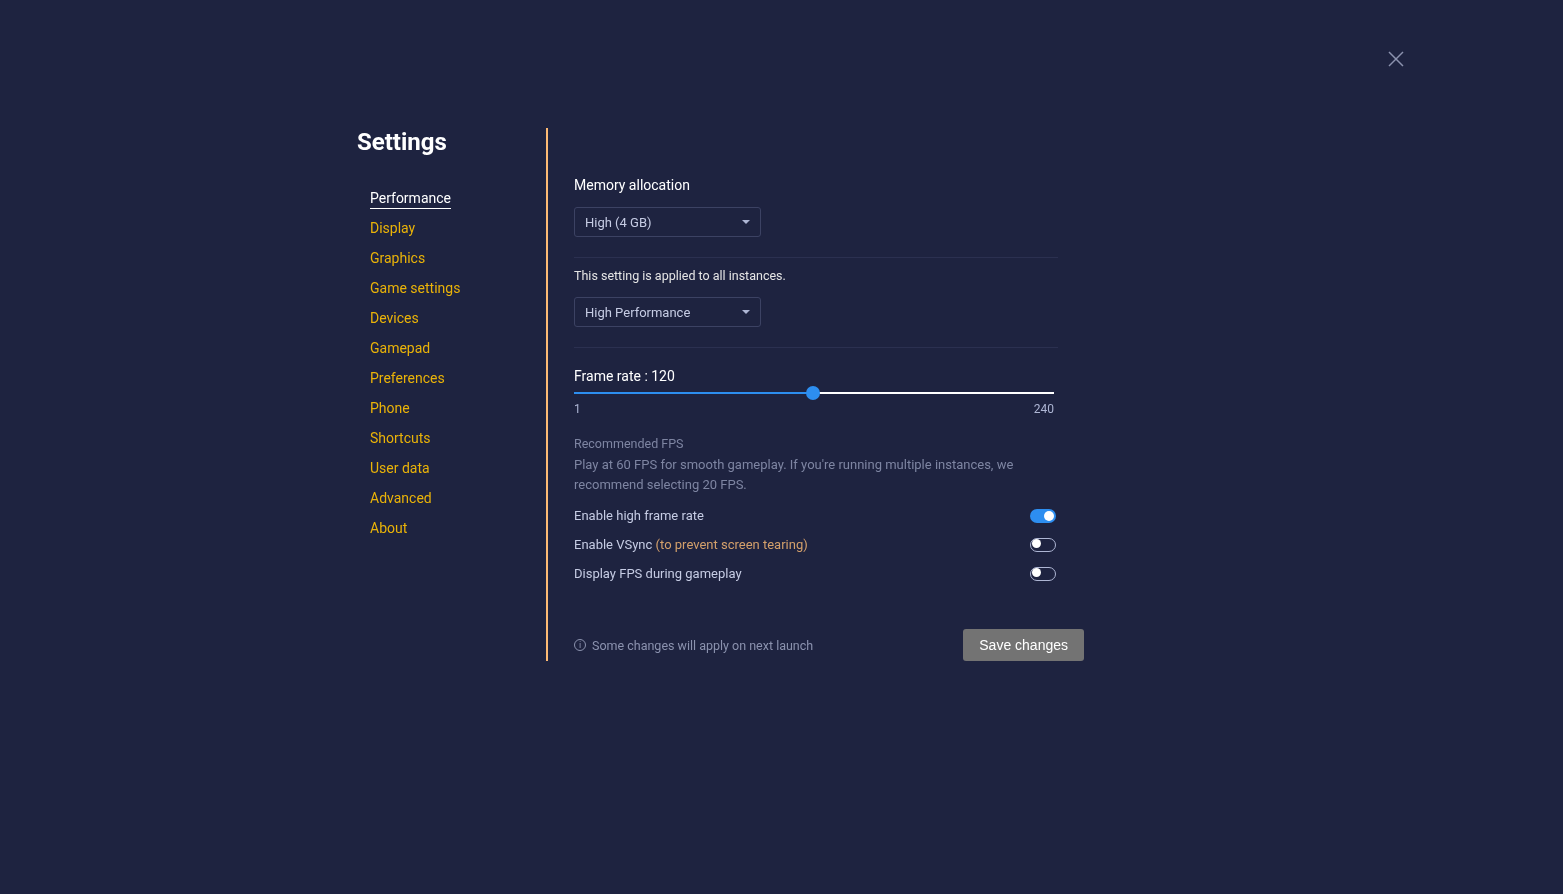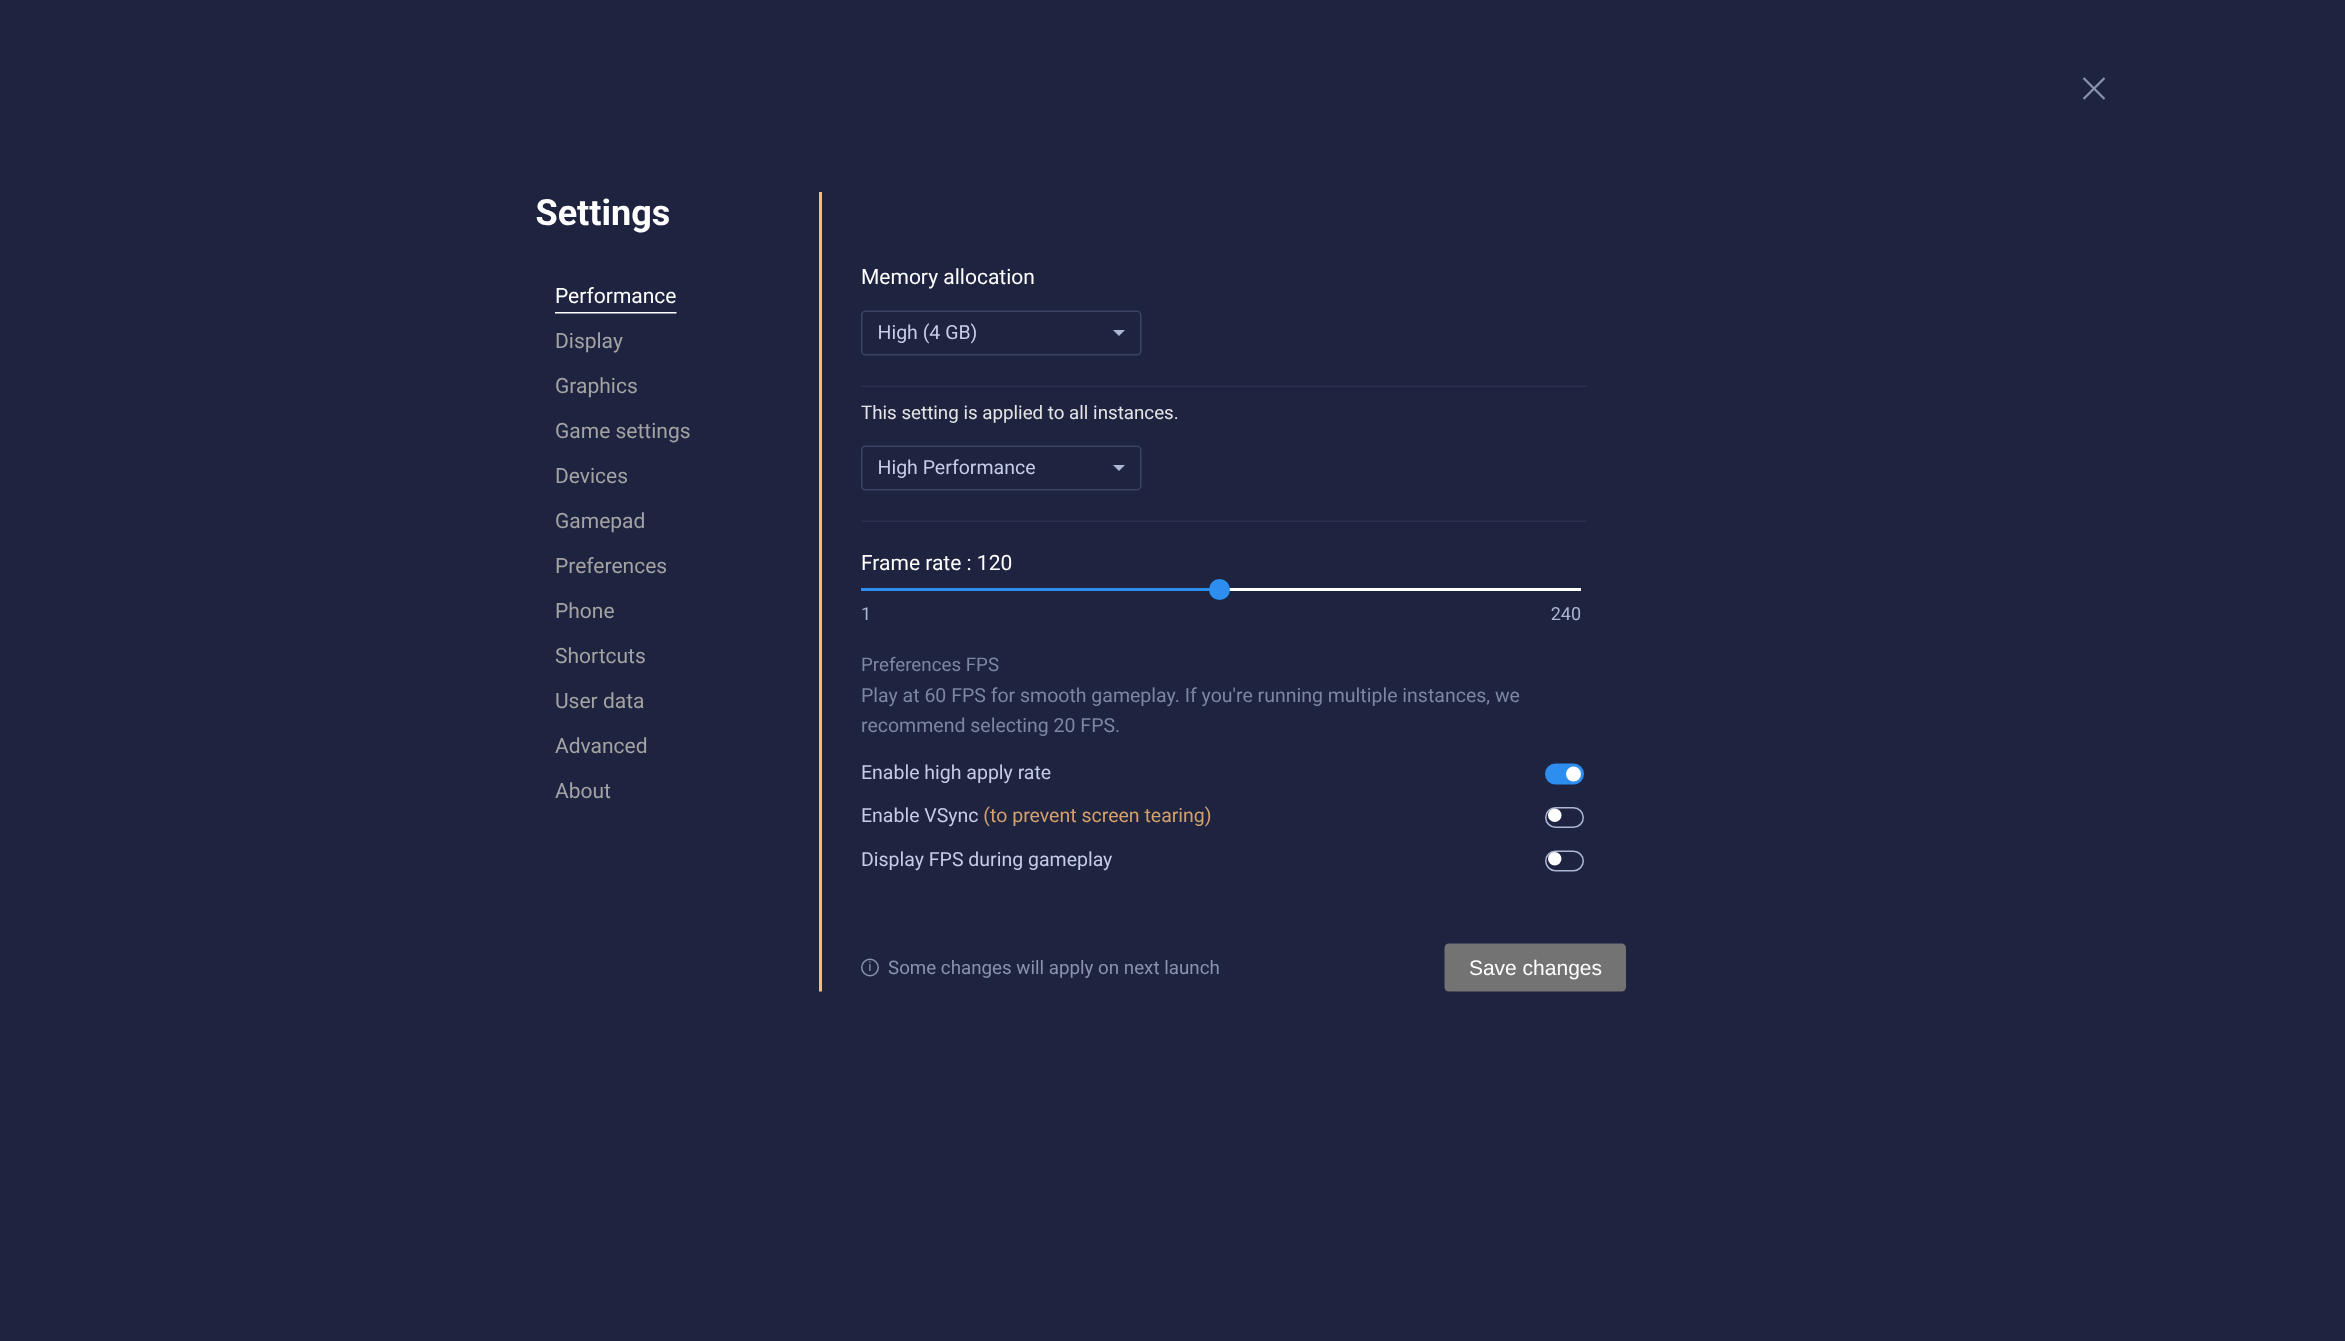--- a/index.html
+++ b/index.html
@@ -44,21 +44,21 @@
   }
   .sidebar {
     width: 178px;
     padding-top: 55px;
     border-right: 2px solid #fdba74;
     padding-right: 20px;
   }
   .sidebar-item {
     display: block;
     font-size: 14px;
-    color: #a3a3a3;
+    color: #eab308;
     padding: 7px 0;
     cursor: pointer;
   }
   .sidebar-item.active {
     color: #ffffff;
   }
   .sidebar-item.active span {
     border-bottom: 1.5px solid #ffffff;
     padding-bottom: 2px;
   }
@@ -300,25 +300,25 @@
       <div class="slider-container">
         <div class="slider-track">
           <div class="slider-fill" style="width:49.8%;"></div>
           <div class="slider-thumb" style="left:49.8%;"></div>
         </div>
         <div class="slider-labels">
           <span>1</span>
           <span>240</span>
         </div>
       </div>
-      <div class="rec-title">Preferences FPS</div>
+      <div class="rec-title">Recommended FPS</div>
       <div class="rec-text">Play at 60 FPS for smooth gameplay. If you're running multiple instances, we recommend selecting 20 FPS.</div>
 
       <div class="toggle-row">
-        <span class="toggle-label">Enable high apply rate</span>
+        <span class="toggle-label">Enable high frame rate</span>
         <div class="toggle on">
           <div class="toggle-knob"></div>
         </div>
       </div>
 
       <div class="toggle-row">
         <span class="toggle-label">
           <span>Enable VSync </span><span class="paren-orange">(to prevent screen tearing)</span>
         </span>
         <div class="toggle off">

